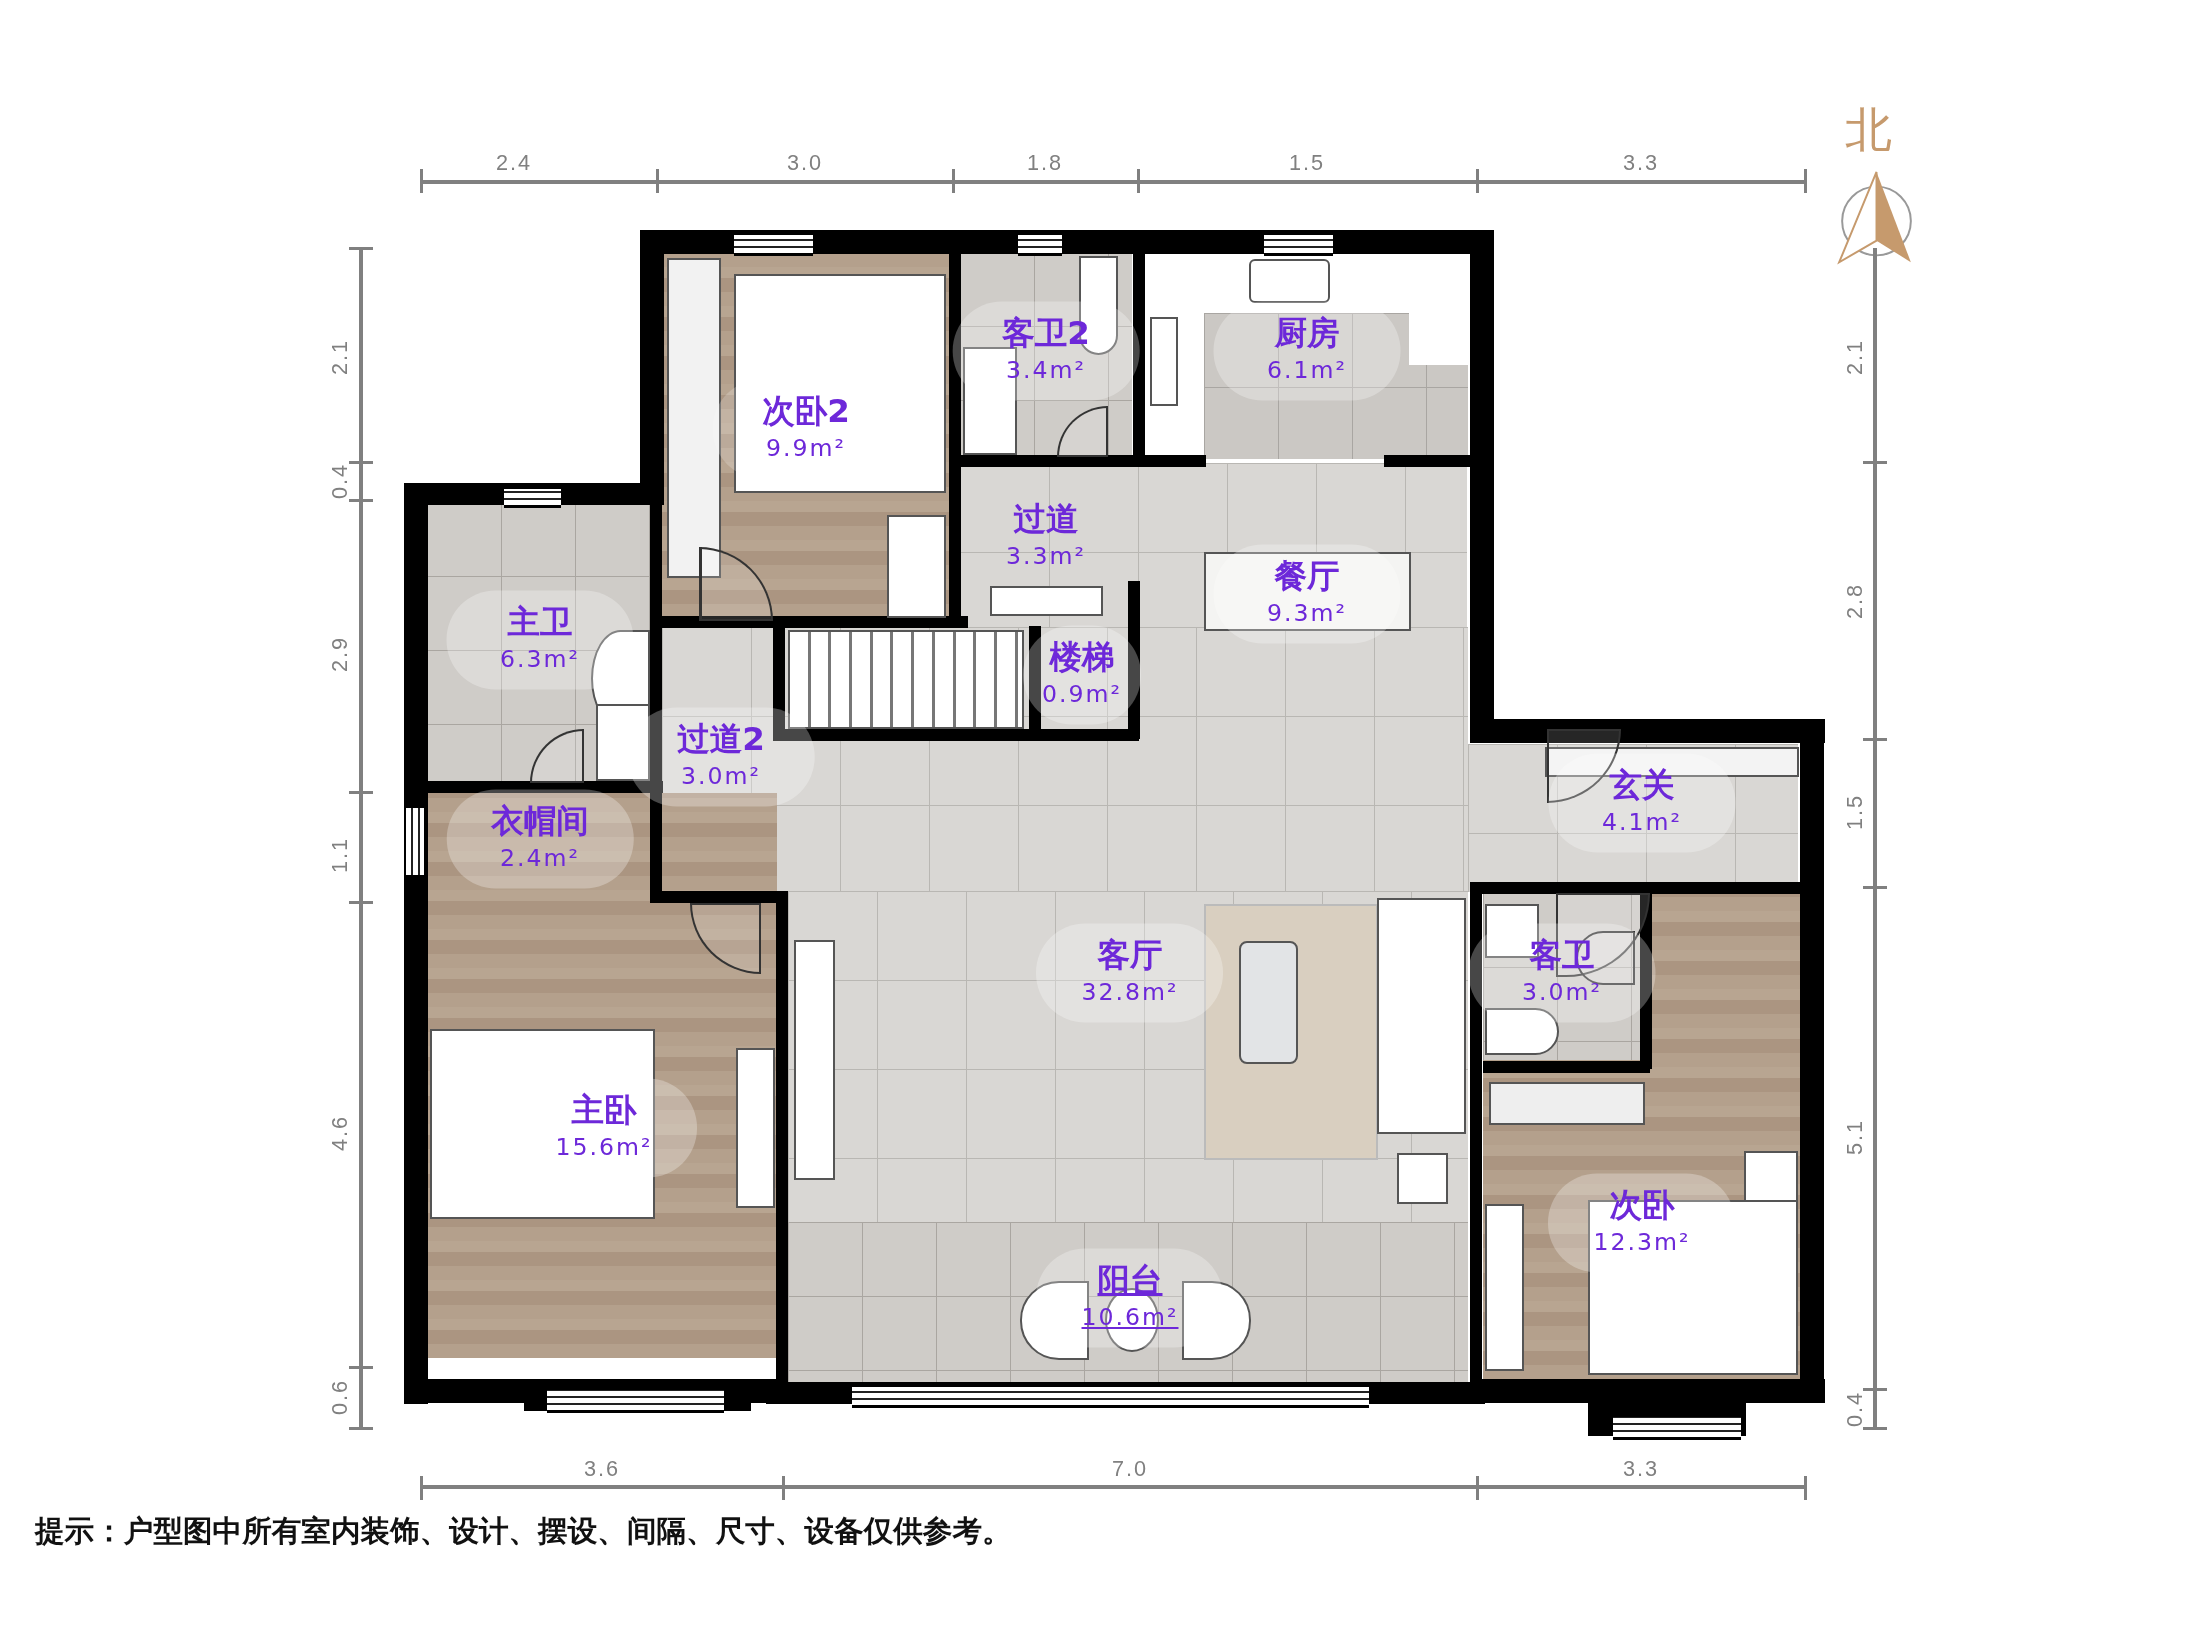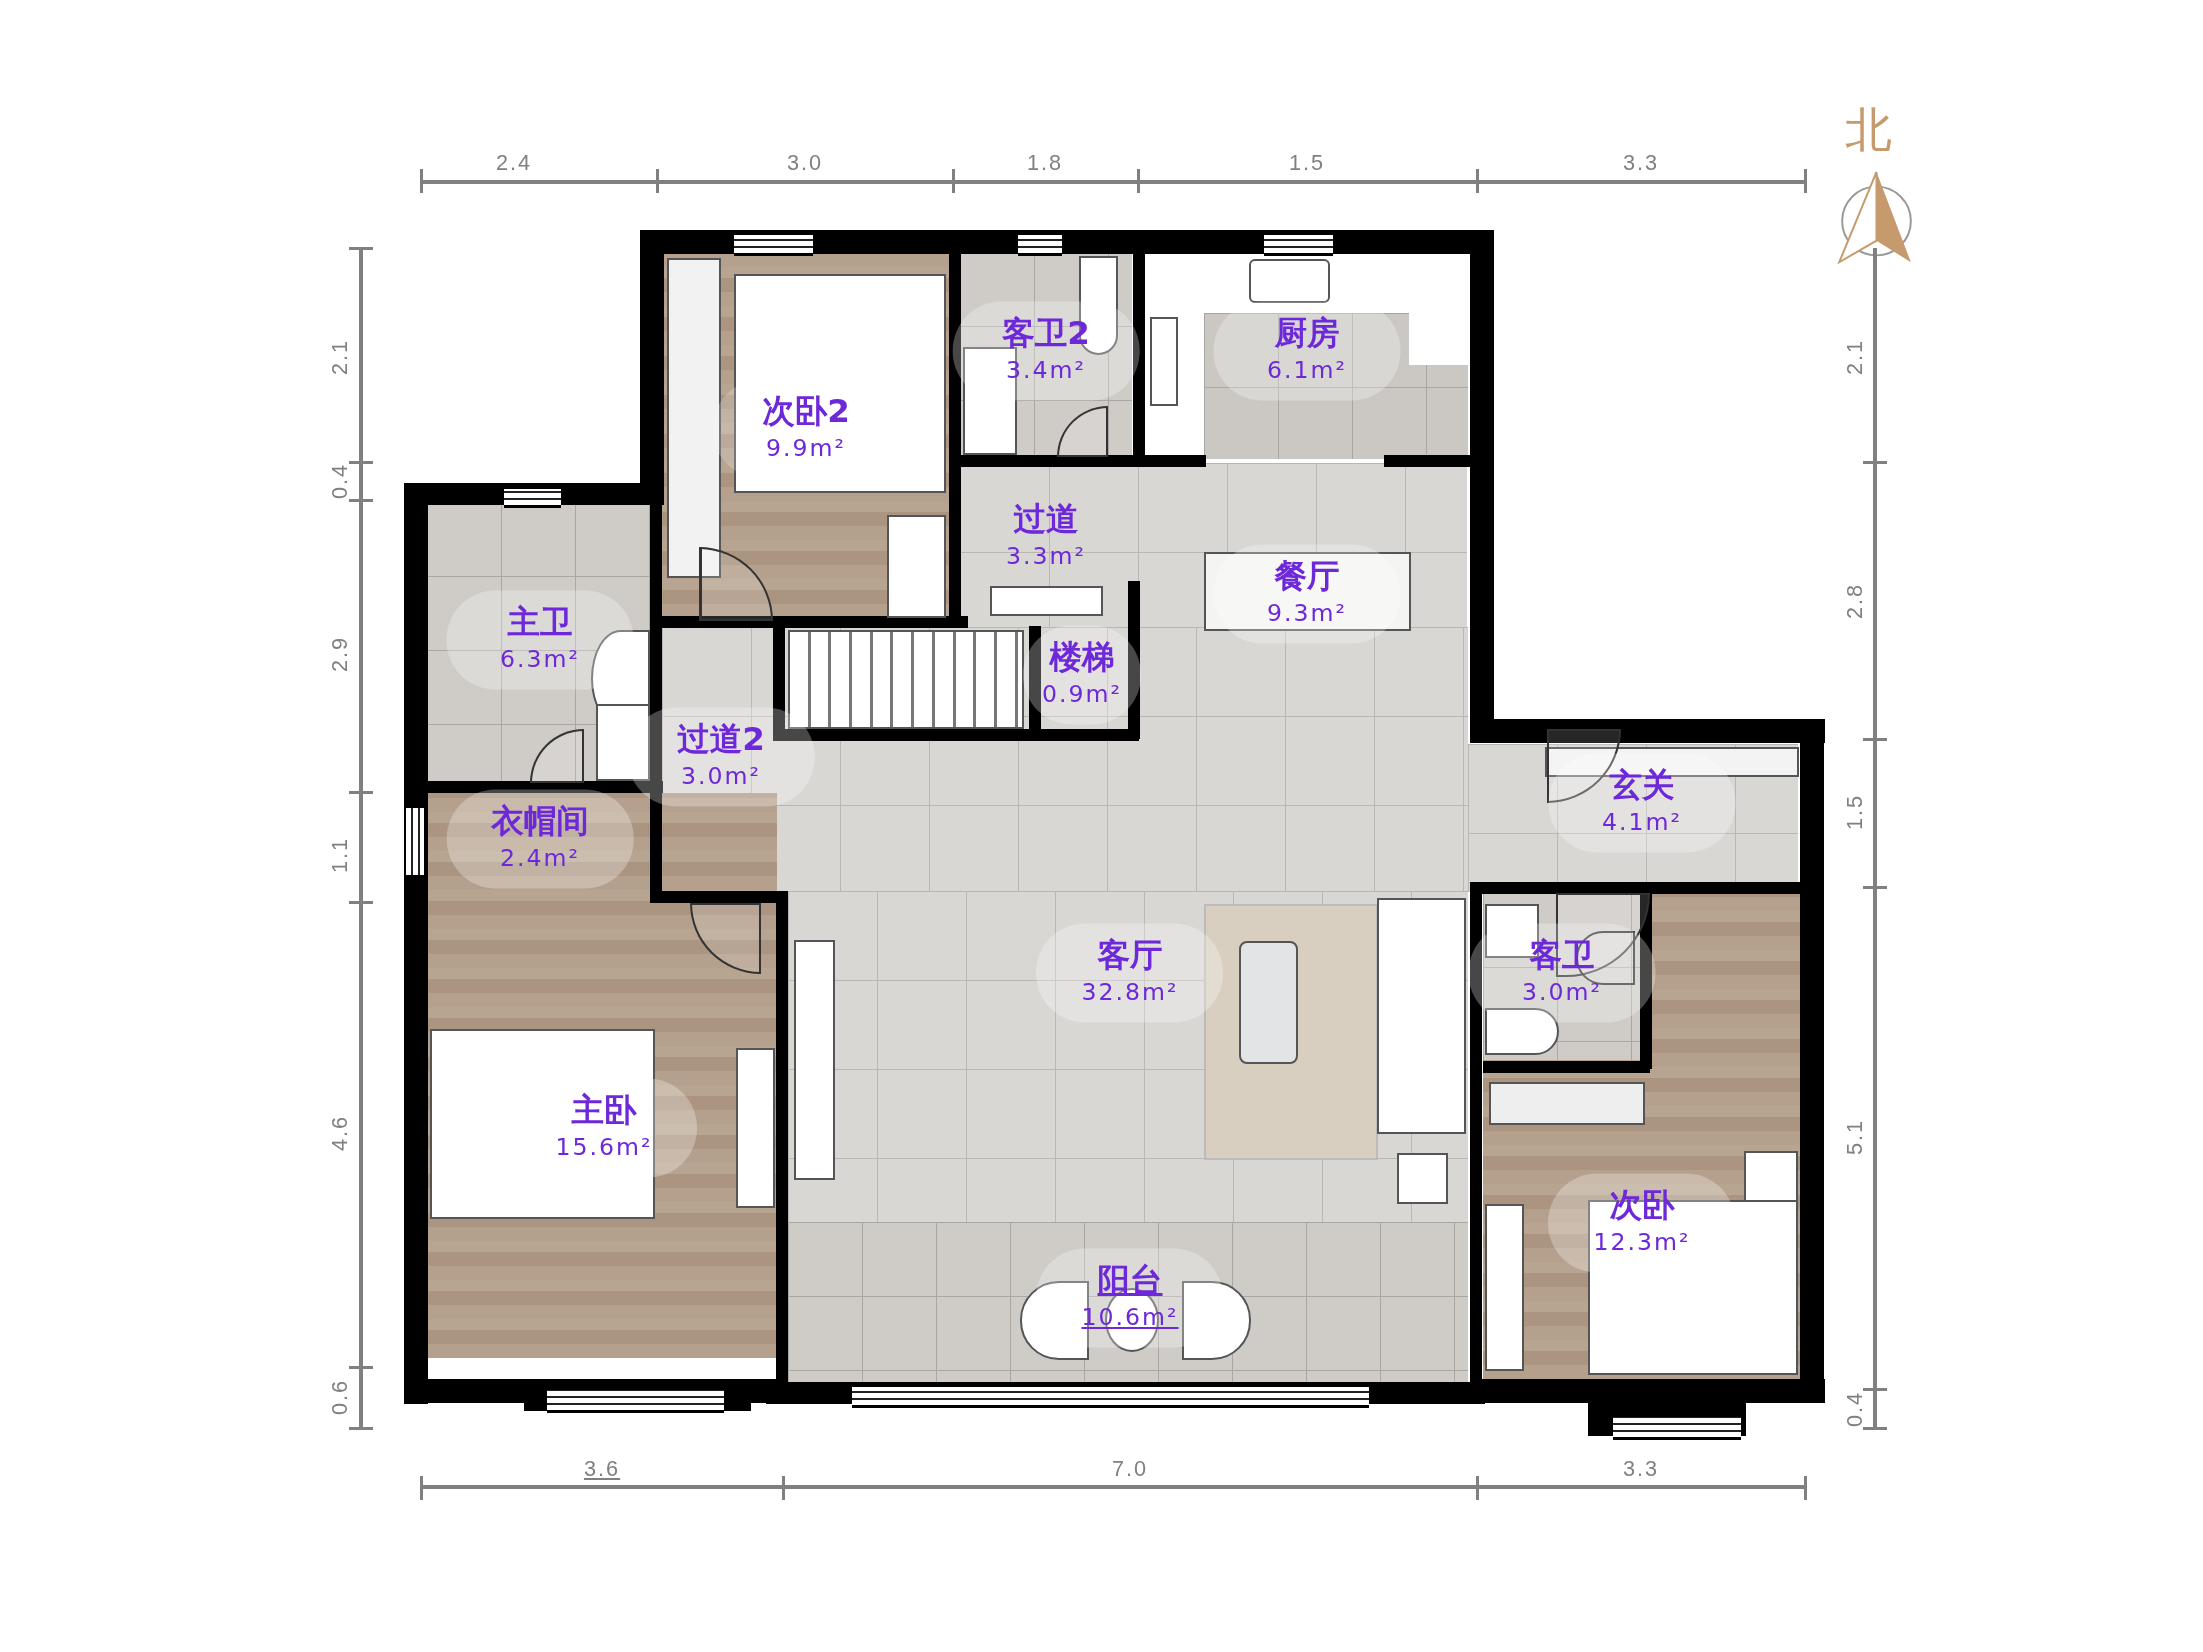--- a/index.html
+++ b/index.html
@@ -53,21 +53,21 @@
   <div class="dimtext" style="left:1307px;top:150px;">1.5</div>
   <div class="dimtext" style="left:1641px;top:150px;">3.3</div>
 </div>
 
 <div>
   <div class="dimline" style="left:422px;top:1485px;width:1384px;height:3.9px;"></div>
   <div class="dimtick" style="left:420px;top:1476px;width:3px;height:23.6px;"></div>
   <div class="dimtick" style="left:782px;top:1476px;width:3px;height:23.6px;"></div>
   <div class="dimtick" style="left:1476px;top:1476px;width:3px;height:23.6px;"></div>
   <div class="dimtick" style="left:1804px;top:1476px;width:3px;height:23.6px;"></div>
-  <div class="dimtext" style="left:602px;top:1456px;text-decoration:underline;">3.6</div>
+  <div class="dimtext" style="left:602px;top:1456px;">3.6</div>
   <div class="dimtext" style="left:1130px;top:1456px;">7.0</div>
   <div class="dimtext" style="left:1641px;top:1456px;">3.3</div>
 </div>
 
 <div>
   <div class="dimline" style="left:359px;top:248px;width:3.9px;height:1180px;"></div>
   <div class="dimtick" style="left:349px;top:247px;width:23.6px;height:3px;"></div>
   <div class="dimtick" style="left:349px;top:461px;width:23.6px;height:3px;"></div>
   <div class="dimtick" style="left:349px;top:499px;width:23.6px;height:3px;"></div>
   <div class="dimtick" style="left:349px;top:791px;width:23.6px;height:3px;"></div>
@@ -278,14 +278,15 @@
   <div class="name">次卧</div>
   <div class="area">12.3m²</div>
 </div>
 <div class="label" style="left:1130px;top:1298px;text-decoration:underline;">
   <div class="bubble"></div>
   <div class="name">阳台</div>
   <div class="area">10.6m²</div>
 </div>
 
 <div class="notes">
+  <div>提示：户型图中所有室内装饰、设计、摆设、间隔、尺寸、设备仅供参考。</div>
 </div>
 
 
 </body></html>

